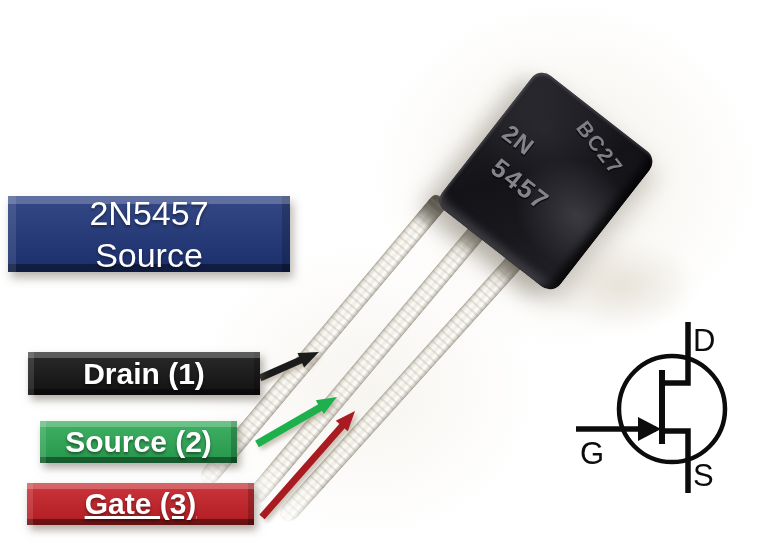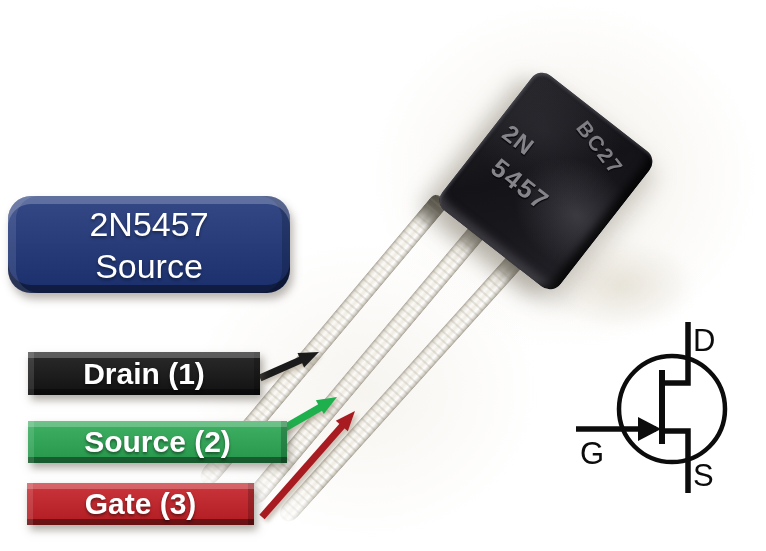--- a/index.html
+++ b/index.html
@@ -60,37 +60,36 @@
   
   .arrows{position:absolute;left:0;top:0;z-index:4;
     filter:drop-shadow(3px 3px 2px rgba(160,148,128,0.55));}
   
   .banner{
     position:absolute;z-index:5;display:flex;flex-direction:column;
     align-items:center;justify-content:center;color:#fff;
     background-image:linear-gradient(180deg,rgba(255,255,255,0.10),rgba(0,0,0,0.10));
   }
   .title-banner{
-    left:8px;top:196px;width:282px;height:97px;
+    left:8px;top:196px;width:282px;height:76px;
     font-size:34px;line-height:42px;text-shadow:0 2px 3px rgba(0,0,0,0.4);
     box-shadow:
       inset 0 8px 0 rgba(255,255,255,0.22), inset 8px 0 0 rgba(255,255,255,0.10),
       inset 0 -8px 0 rgba(0,0,0,0.40), inset -8px 0 0 rgba(0,0,0,0.18),
       3px 6px 9px rgba(100,92,80,0.45);
-    border-radius: 23px;
   }
   .pin-banner{
     font-size:30px;font-weight:bold;text-shadow:0 2px 3px rgba(0,0,0,0.45);
     box-shadow:
       inset 0 6px 0 rgba(255,255,255,0.24), inset 6px 0 0 rgba(255,255,255,0.12),
       inset 0 -6px 0 rgba(0,0,0,0.40), inset -6px 0 0 rgba(0,0,0,0.20),
       3px 5px 8px rgba(100,92,80,0.5);
   }
   .pin-drain {left:28px;top:352px;width:232px;height:43px;}
-  .pin-source{left:28px;top:421px;width:259px;height:42px;}
+  .pin-source{left:40px;top:421px;width:197px;height:42px;}
   .pin-gate  {left:27px;top:483px;width:227px;height:42px;}
   
   .symbol{position:absolute;left:540px;top:300px;z-index:5;}
   .symbol text{font-family:"Liberation Sans",sans-serif;font-size:31px;}
 </style>
 </head>
 <body>
 
 <div id="stage">
 
@@ -127,21 +126,21 @@
     <div>2N5457</div>
     <div>Source</div>
   </div>
 
   <div class="banner pin-banner pin-drain" style="background-color: rgb(19, 19, 19);">
     <span>Drain (1)</span>
   </div>
   <div class="banner pin-banner pin-source" style="background-color: rgb(42, 167, 83);">
     <span>Source (2)</span>
   </div>
-  <div class="banner pin-banner pin-gate" style="background-color: rgb(196, 31, 37);">
+  <div class="banner pin-banner pin-gate" style="background-color: rgb(196, 31, 37); text-decoration: underline;">
     <span>Gate (3)</span>
   </div>
 
   <svg class="symbol" width="226" height="226" viewBox="0 0 226 226">
     <circle cx="132" cy="109" r="53" fill="none" stroke-width="4.5" style="stroke: rgb(12, 12, 12);"></circle>
     <line x1="122" y1="70" x2="122" y2="144" stroke-width="6" style="stroke: rgb(12, 12, 12);"></line>
     <path d="M148,22 V83 H122" fill="none" stroke-width="5.5" style="stroke: rgb(12, 12, 12);"></path>
     <path d="M122,131 H148 V193" fill="none" stroke-width="5.5" style="stroke: rgb(12, 12, 12);"></path>
     <line x1="36" y1="129" x2="116" y2="129" stroke-width="5.5" style="stroke: rgb(12, 12, 12);"></line>
     <polygon points="98,117 98,141 121,129" style="fill: rgb(12, 12, 12);"></polygon>

